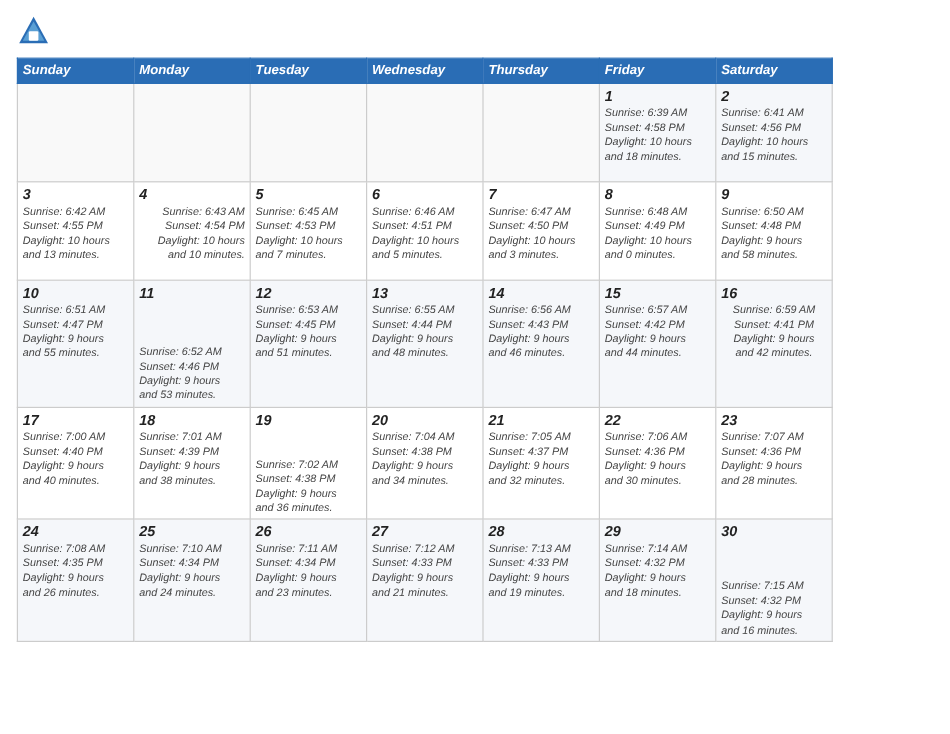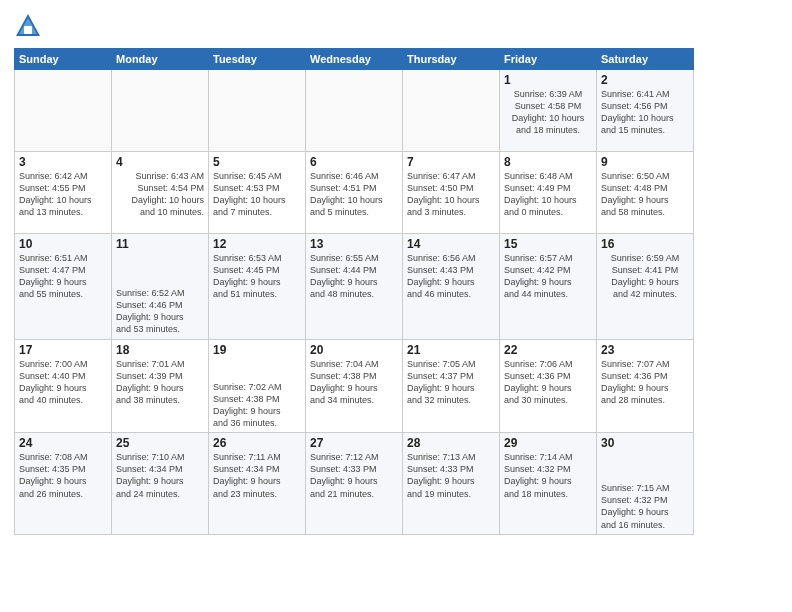--- a/index.html
+++ b/index.html
@@ -7,20 +7,21 @@
       font-family: Arial, sans-serif;
       background: #fff;
       width: 792px;
       height: 612px;
       overflow: hidden;
     }
     .page {
       width: 708px;
       height: 612px;
       padding: 12px 14px;
+      font-style: italic;
     }
     .header {
       display: flex;
       justify-content: space-between;
       align-items: flex-start;
       margin-bottom: 8px;
     }
     .logo {
       display: flex;
       align-items: center;
@@ -130,21 +131,21 @@
     </thead>
     <tbody id="calendar-body">
     <tr>
           <td class="empty"></td>
           <td class="empty"></td>
           <td class="empty"></td>
           <td class="empty"></td>
           <td class="empty"></td>
           <td>
             <span class="day-num">1</span>
-            <div class="day-info" style="white-space: pre-line; text-align: center;">Sunrise: 6:39 AM
+            <div class="day-info" style="white-space: pre-line;">Sunrise: 6:39 AM
 Sunset: 4:58 PM
 Daylight: 10 hours
 and 18 minutes.</div>
           </td>
           <td>
             <span class="day-num">2</span>
             <div class="day-info" style="white-space: pre-line;">Sunrise: 6:41 AM
 Sunset: 4:56 PM
 Daylight: 10 hours
 and 15 minutes.</div>

